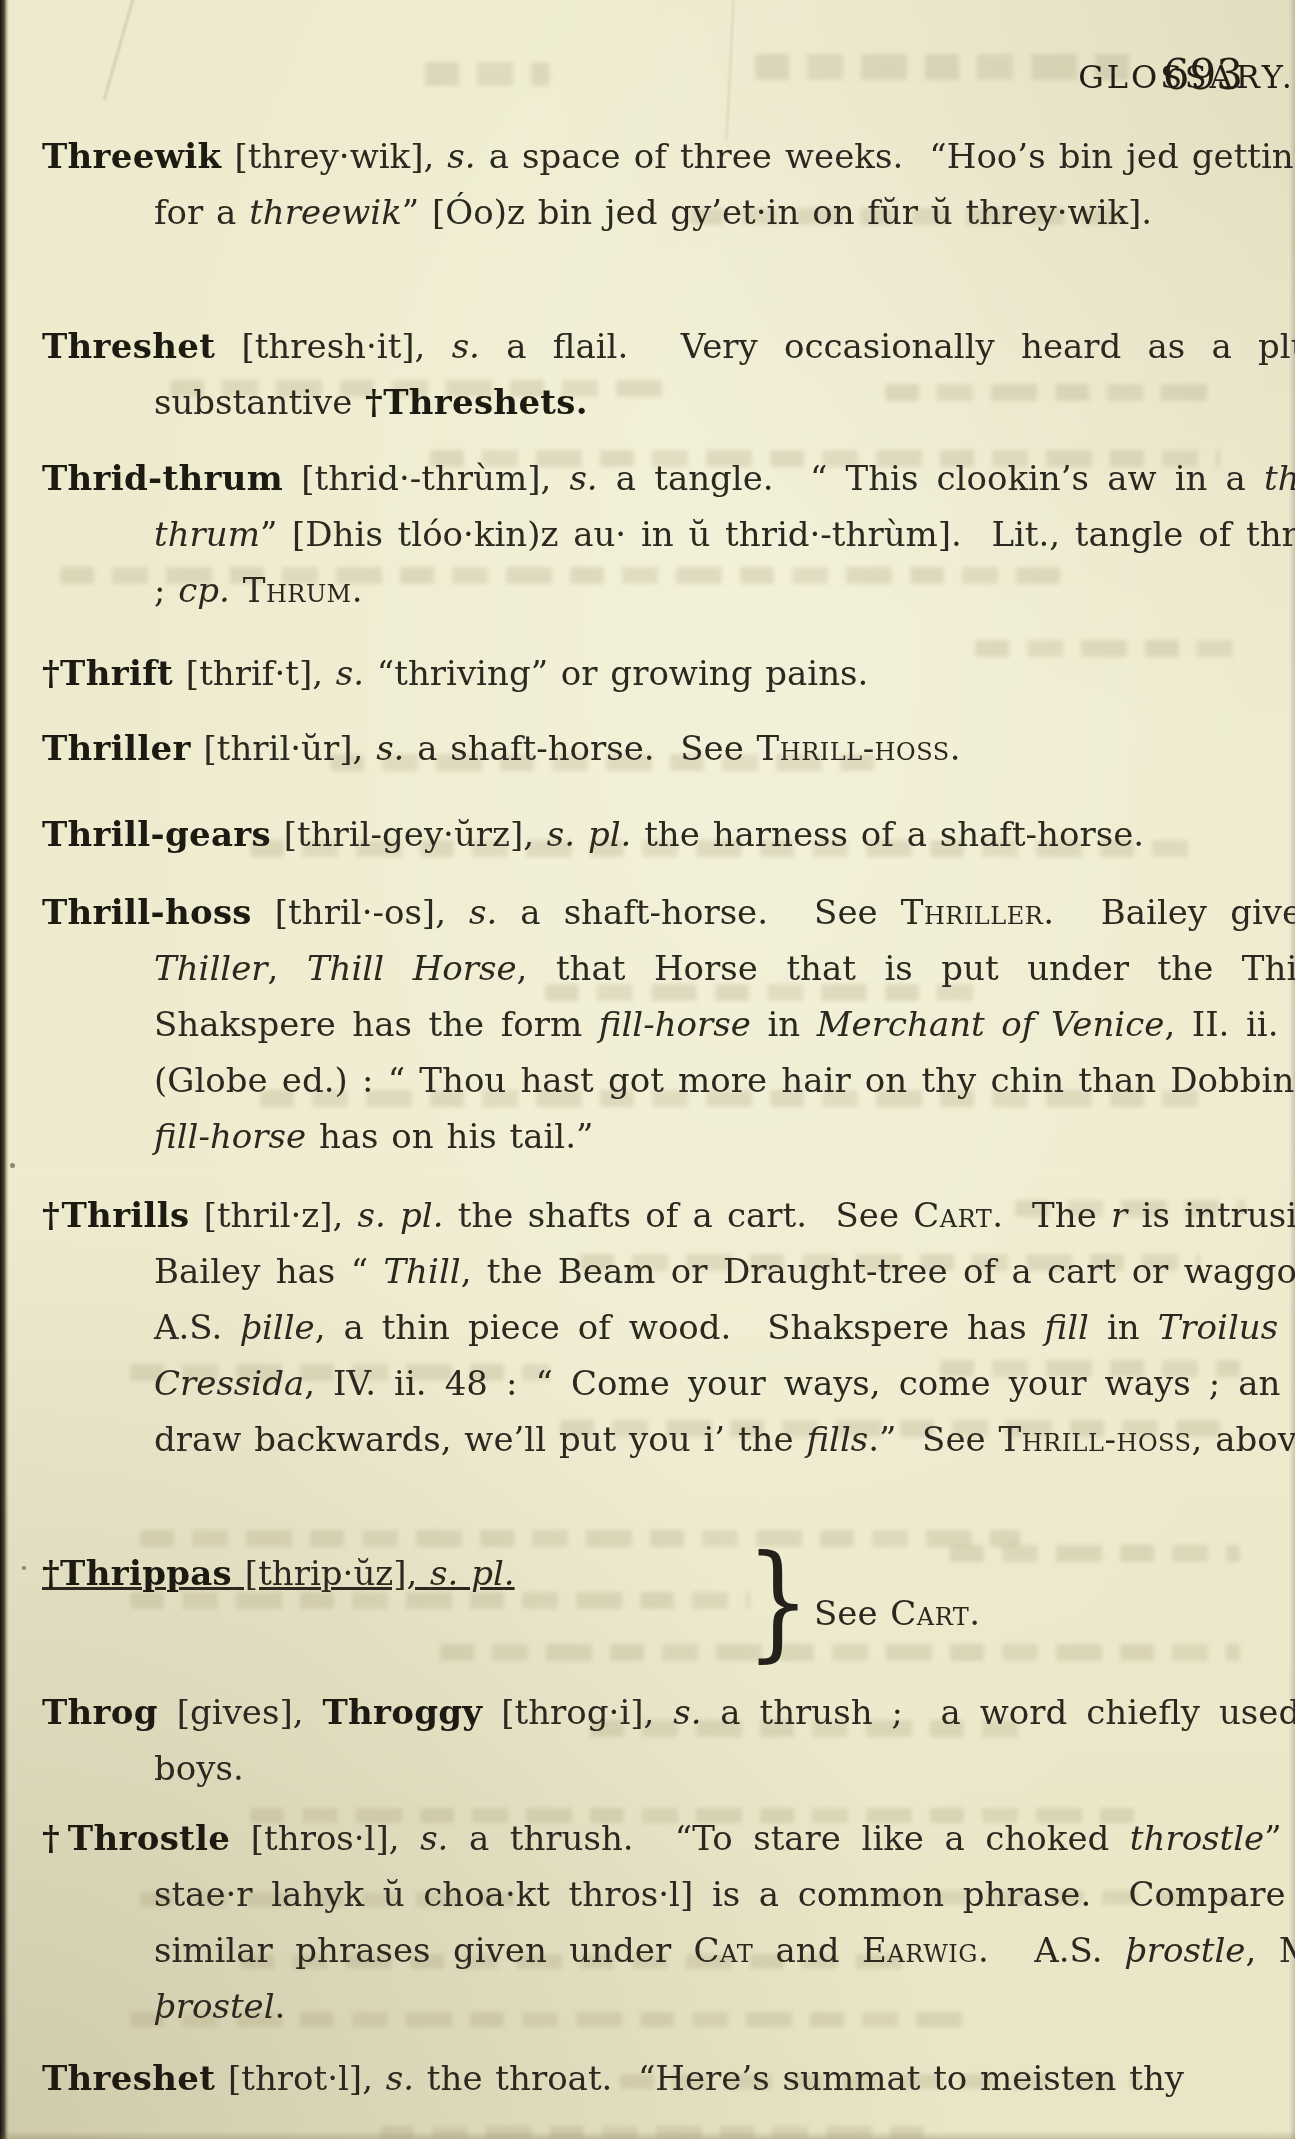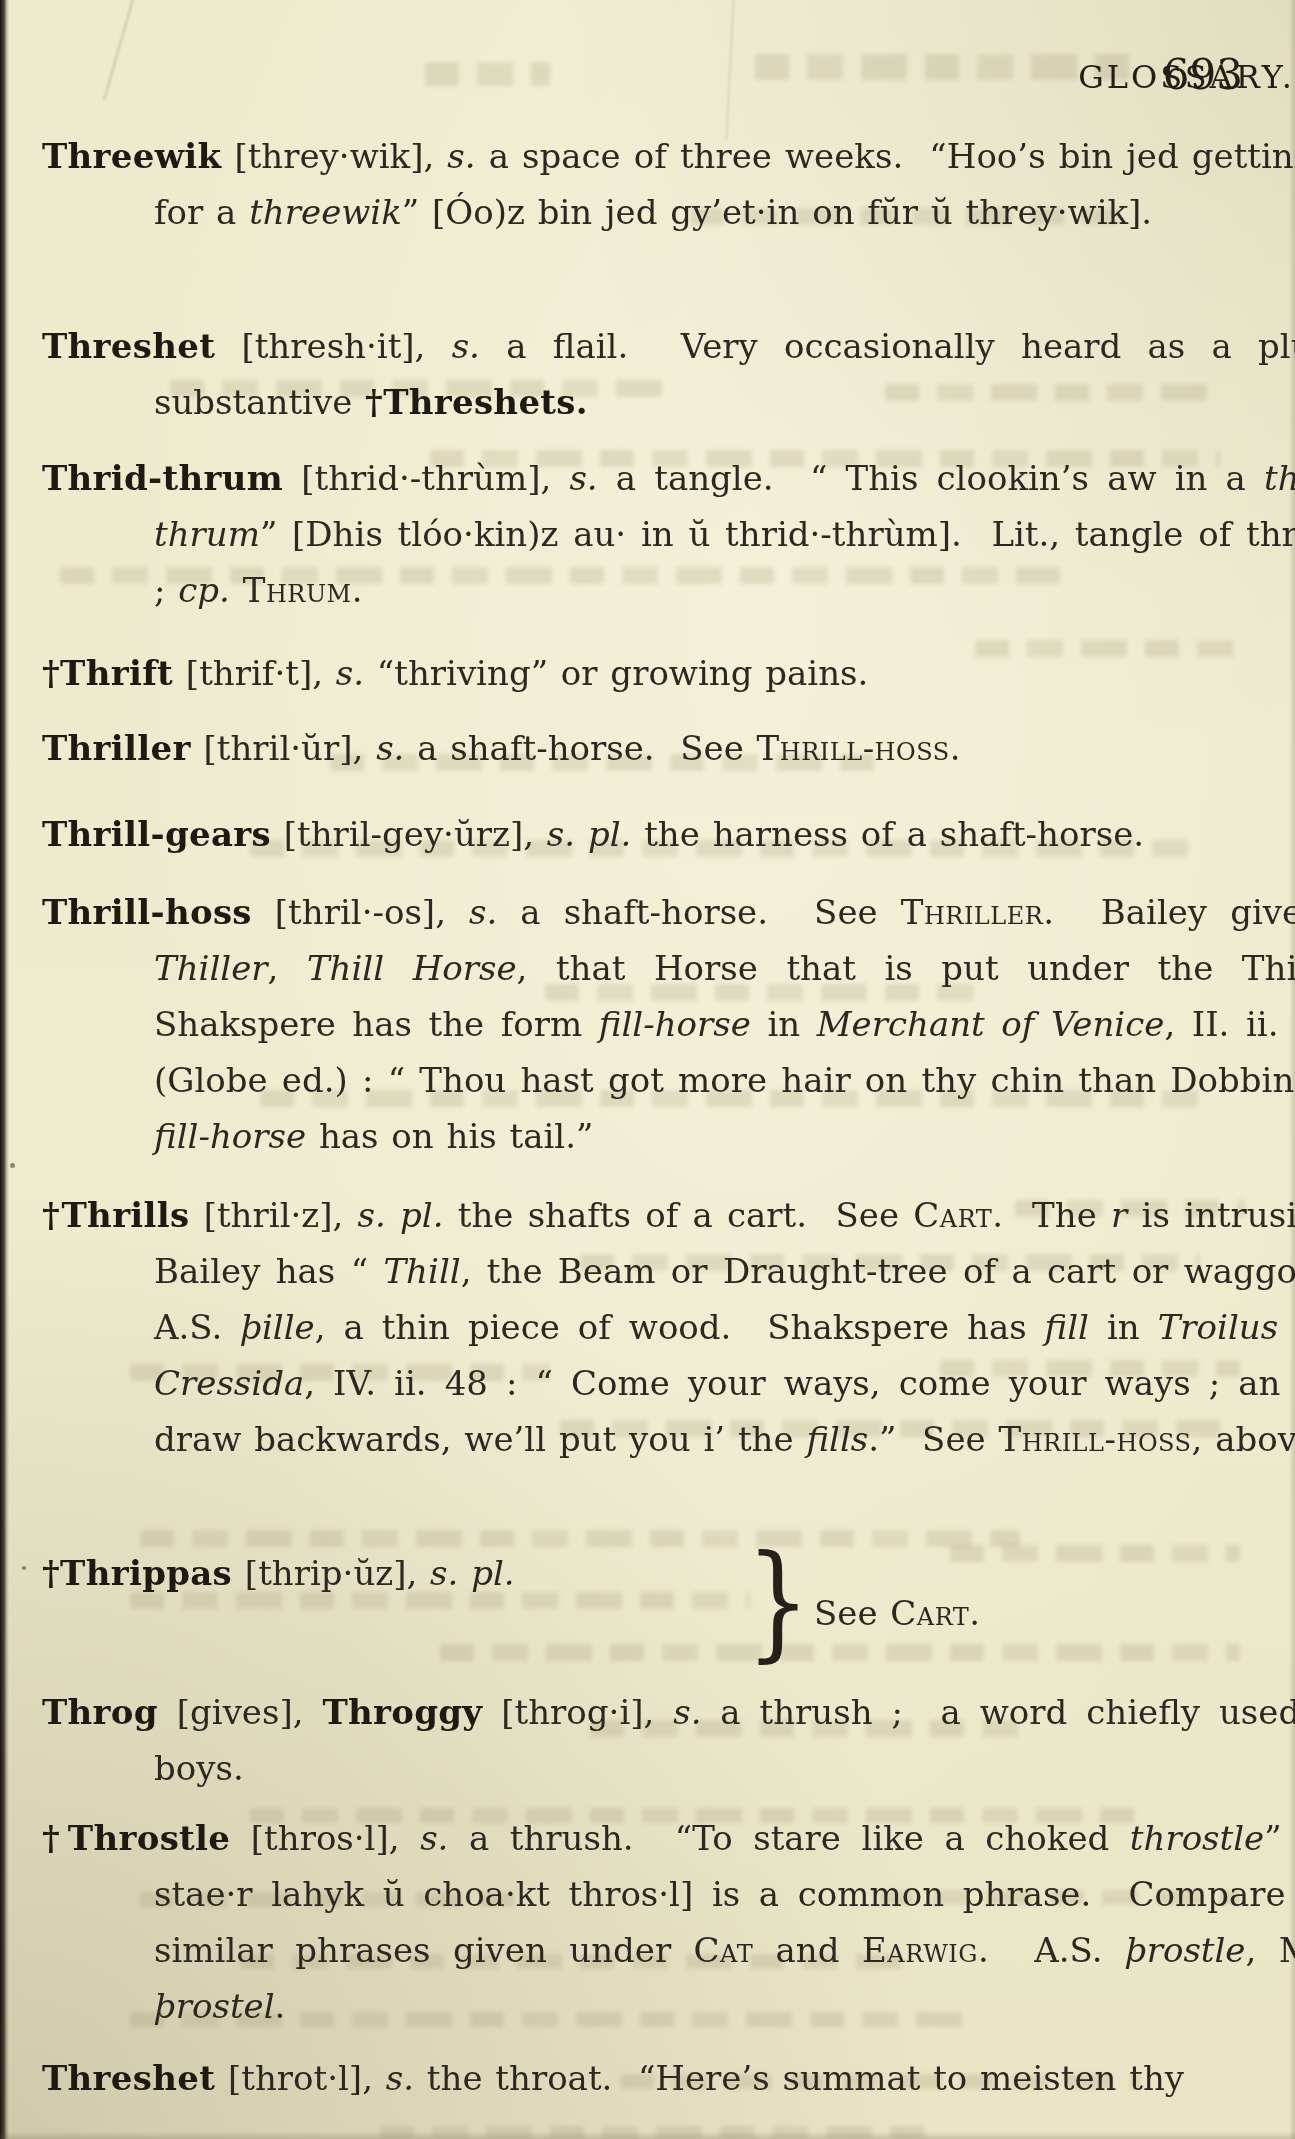--- a/index.html
+++ b/index.html
@@ -37,21 +37,21 @@
   .head-title{display:block;text-align:right;font-size:32px;letter-spacing:3px;color:#221e16;}
   .page-number{position:absolute;right:52px;top:-8px;font-size:42px;color:#221e16;}
 
   .entry{position:absolute;left:42px;width:1206px;
     font-size:34px;line-height:56px;text-align:justify;
     padding-left:112px;text-indent:-112px;word-spacing:2px;}
   .seg.b{font-weight:700;color:#1d1a12;letter-spacing:.3px;}
   .seg.i{font-style:italic;}
   .seg.sc{font-variant:small-caps;letter-spacing:.5px;}
 
-  .brace-entry{padding-left:0;text-indent:0;height:126px;text-align:left;}
+  .brace-entry{padding-left:0;text-indent:0;height:126px;text-align:left;text-decoration:underline;}
   .brace-line{white-space:nowrap;line-height:56px;}
   .brace-glyph{position:absolute;left:704px;top:-6px;font-size:126px;line-height:1;
     transform:scaleX(.8);transform-origin:left center;color:#24201a;}
   .see-ref{position:absolute;left:772px;top:40px;}
 </style>
 </head>
 <body>
 
 <div class="page">
 

